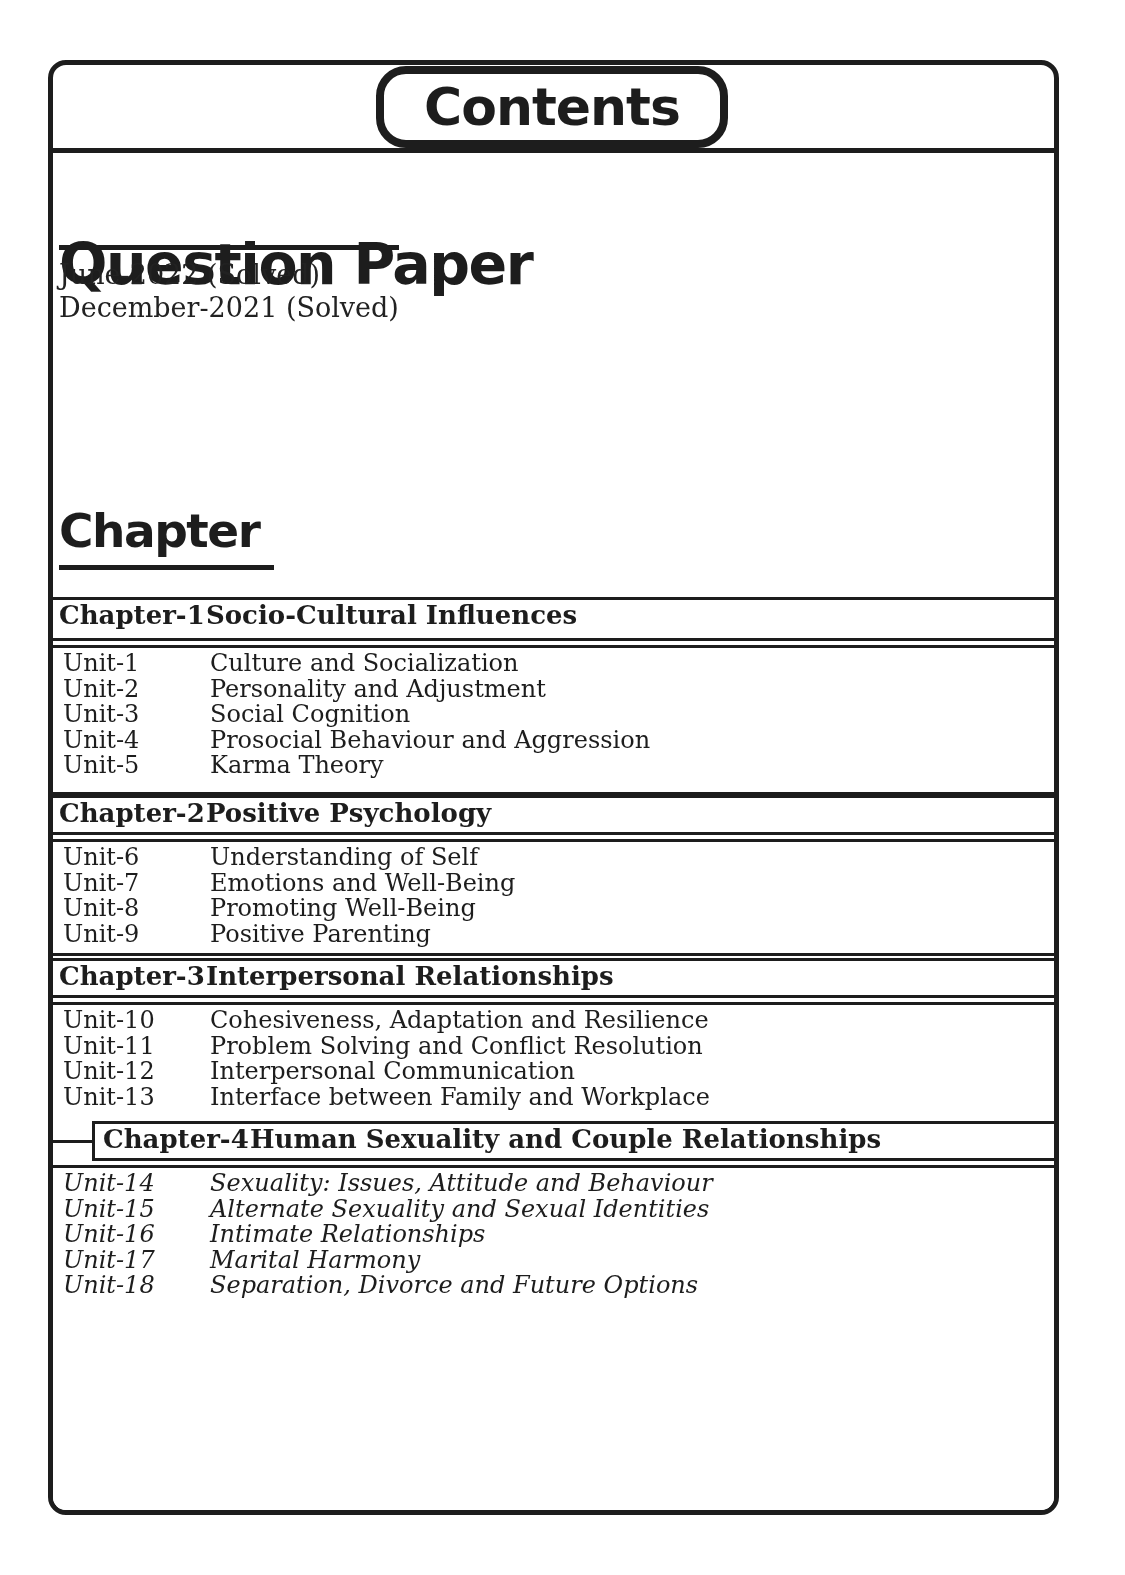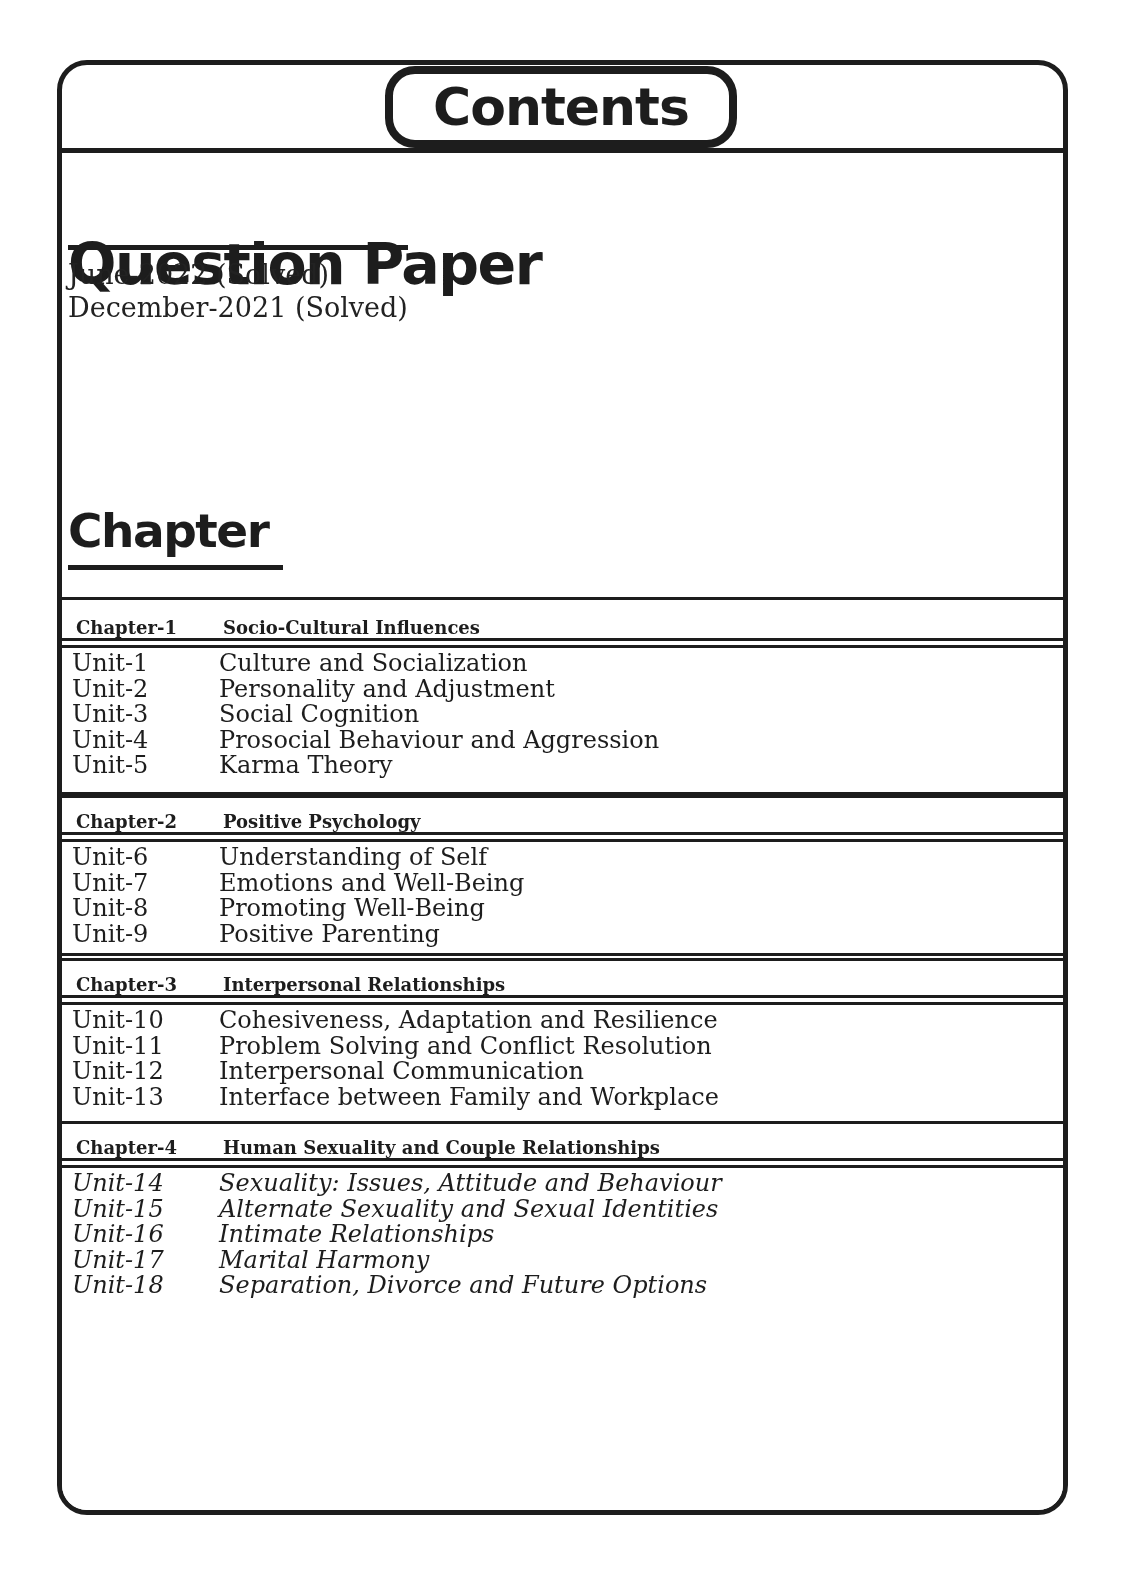--- a/index.html
+++ b/index.html
@@ -1,20 +1,20 @@
 <!DOCTYPE html>
 <html><head>
 <meta charset="utf-8">
 <style>
   html,body{margin:0;padding:0;background:#ffffff;}
   .page{position:relative;width:1125px;height:1575px;background:#ffffff;
         font-family:"DejaVu Serif", serif;color:#1d1d1d;}
 
-  .outer-box{position:absolute;left:57px;top:60px;width:1011px;height:1455px;
-             box-sizing:border-box;border:5px solid #1d1d1d;border-radius:30px;
+  .outer-box{position:absolute;left:48px;top:60px;width:1011px;height:1455px;
+             box-sizing:border-box;border:5px solid #1d1d1d;border-radius:18px;
              background:#ffffff;overflow:hidden;}
 
   
   .header-rule{position:absolute;left:-5px;top:83px;width:1011px;height:5px;
                background:#1d1d1d;}
   .contents-badge{position:absolute;left:323px;top:1px;width:352px;height:82px;
                   box-sizing:border-box;border:8px solid #1d1d1d;border-radius:30px;
                   background:#ffffff;display:flex;align-items:center;justify-content:center;
                   z-index:3;}
   .contents-badge .title{font-family:"DejaVu Sans", sans-serif;font-weight:bold;
@@ -28,33 +28,33 @@
   .underbar{position:absolute;left:6px;height:5px;background:#1d1d1d;}
   .qp-underbar{top:180px;width:340px;}
   .ch-underbar{top:500px;width:215px;}
 
   .qp-list{position:absolute;left:6px;top:193px;font-size:27px;line-height:33px;
            color:#222;}
 
   
   .blk{position:absolute;left:-5px;width:1011px;box-sizing:border-box;
        border:3px solid #1d1d1d;background:#ffffff;}
-  .chapter-blk{display:flex;align-items:flex-end;padding-left:16px;
-               font-weight:bold;font-size:18px;}
+  .chapter-blk{display:flex;align-items:flex-start;padding-left:8px;
+               font-weight:bold;font-size:26px;}
   .units-blk{padding:3px 0 0 12px;font-size:24px;}
   .row{display:flex;line-height:25.6px;}
   .col-label{flex:0 0 147px;}
   .col-title{flex:1 1 auto;white-space:nowrap;}
   .blk-ch1{top:532px;height:44px;}
   .blk-u1 {top:580px;height:150px;}
   .blk-ch2{top:730px;height:40px;}
   .blk-u2 {top:774px;height:117px;}
   .blk-ch3{top:893px;height:40px;}
   .blk-u3 {top:937px;height:141px;}
-  .blk-ch4{top:1056px;height:40px;}
+  .blk-ch4{top:1056px;height:40px;margin-left:44px;}
   .blk-u4 {top:1100px;height:345px;border-bottom:none;font-style:italic;}
 </style>
 </head>
 <body>
 
 <div class="page">
   <div class="outer-box">
 
     <div class="header-rule"></div>
     <div class="contents-badge">

